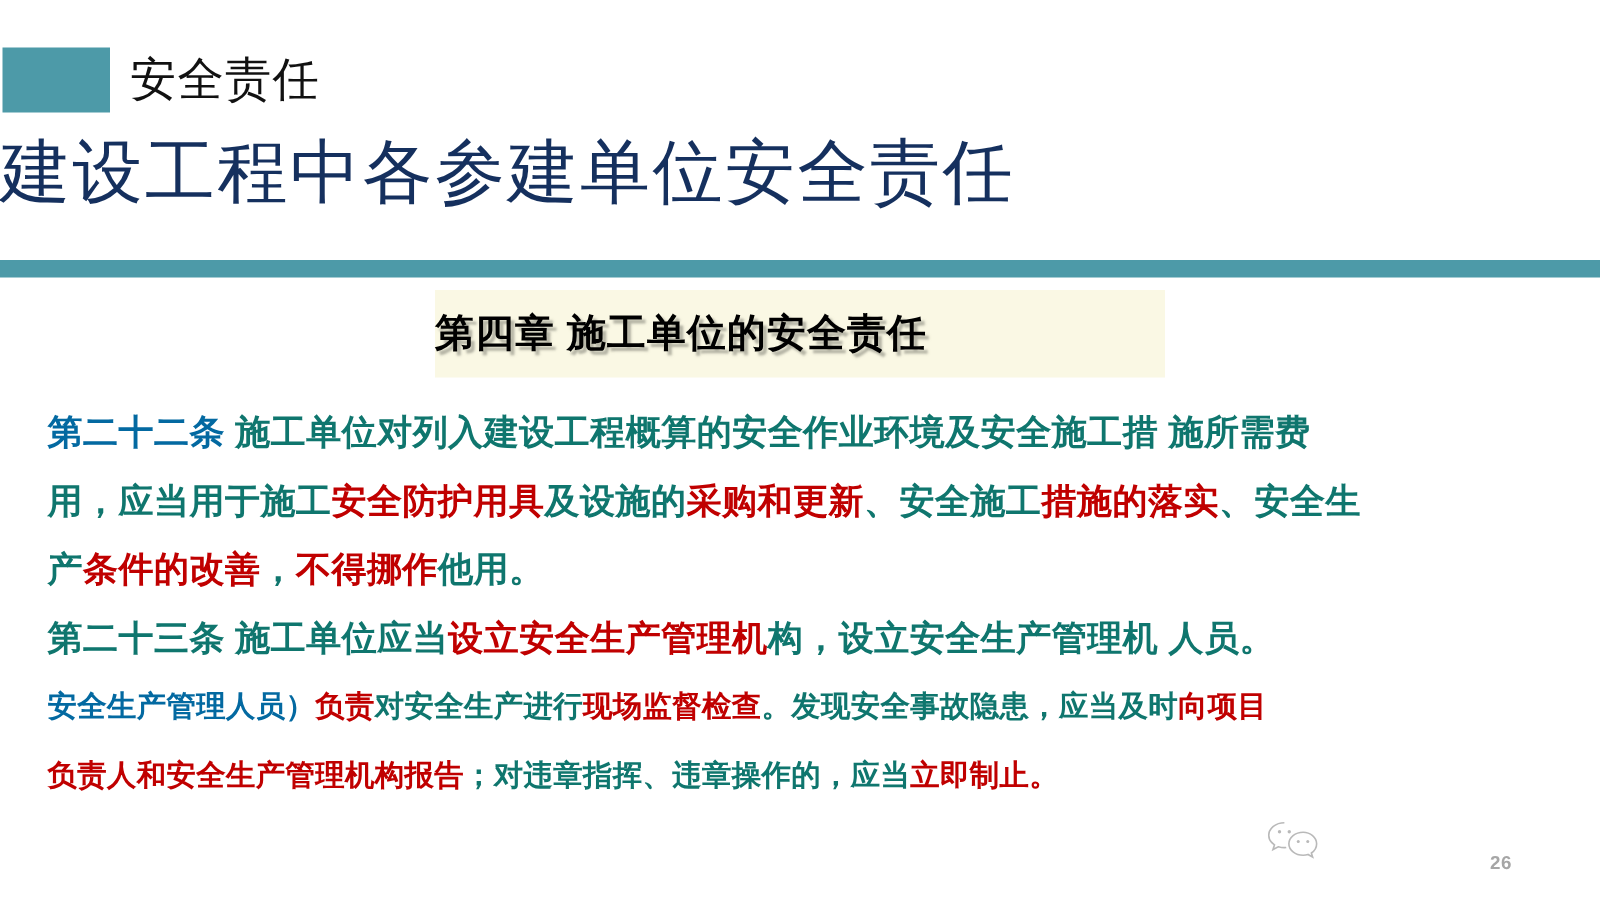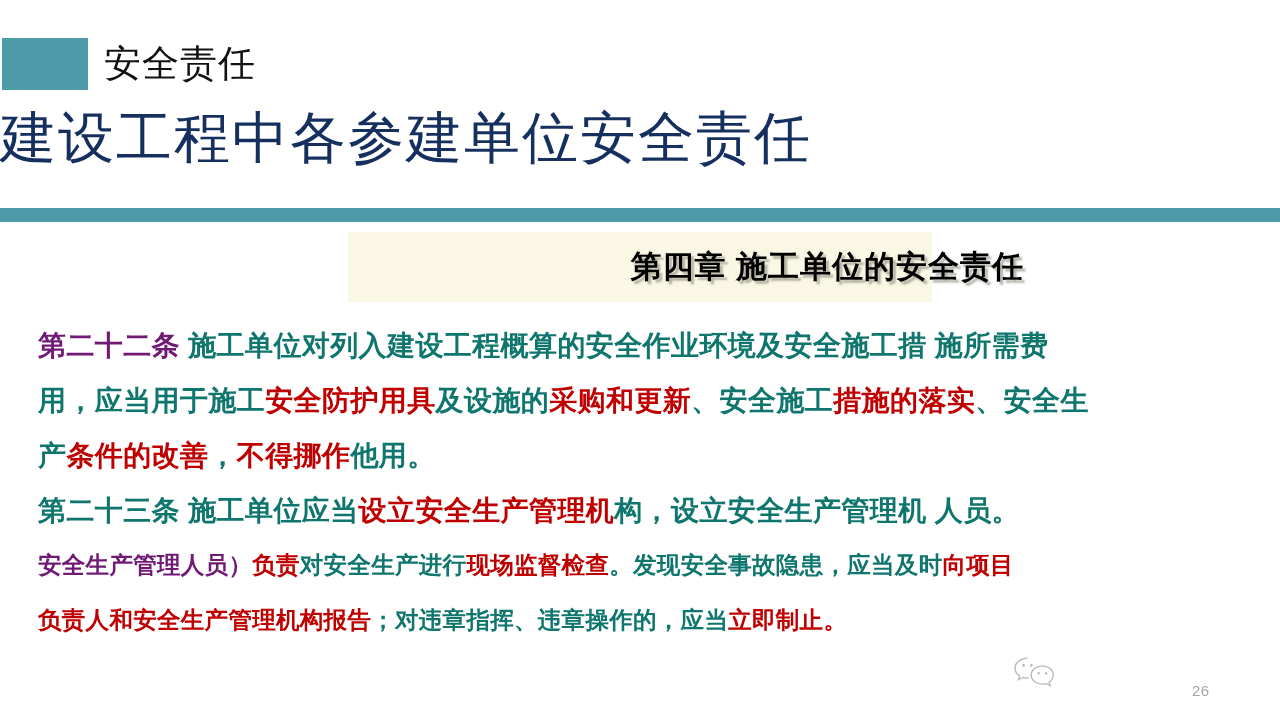--- a/index.html
+++ b/index.html
@@ -72,21 +72,21 @@
     height: 70px;
     background: #FAF8E4;
   }
   #chapter-banner-title {
     position: absolute;
     left: 0;
     top: 0;
     width: 676px;
     height: 70px;
     line-height: 70px;
-    text-align: right;
+    text-align: left;
     font-size: 31px;
     font-weight: 700;
     color: #000000;
     letter-spacing: 1px;
     text-shadow: 3px 3px 2px rgba(120,120,110,0.55);
     white-space: nowrap;
   }
 
   
   #slide-body {
@@ -109,21 +109,21 @@
     font-weight: 700;
     line-height: 55px;
     height: 55px;
     white-space: nowrap;
     color: #000000;
     letter-spacing: 0.3px;
   }
   .sub-line.indented { padding-left: 58px; }
   .t-black { color: #0f766e; }
   .t-red   { color: #C00000; }
-  .t-blue  { color: #701a75; }
+  .t-blue  { color: #0369a1; }
 
   
   #watermark {
     position: absolute;
     left: 1012px;
     top: 652px;
     width: 230px;
     height: 40px;
     display: flex;
     align-items: center;
@@ -142,20 +142,21 @@
     margin-left: 6px;
     white-space: nowrap;
   }
   #page-number {
     position: absolute;
     left: 1192px;
     top: 682px;
     font-size: 15px;
     color: #a6a6a6;
     letter-spacing: 0.5px;
+    font-weight: bold;
   }
 </style>
 </head>
 <body>
 
 <div id="slide-header">
   <div id="header-accent-block"></div>
   <div id="header-kicker">安全责任</div>
   <div id="header-title">建设工程中各参建单位安全责任</div>
 </div>

